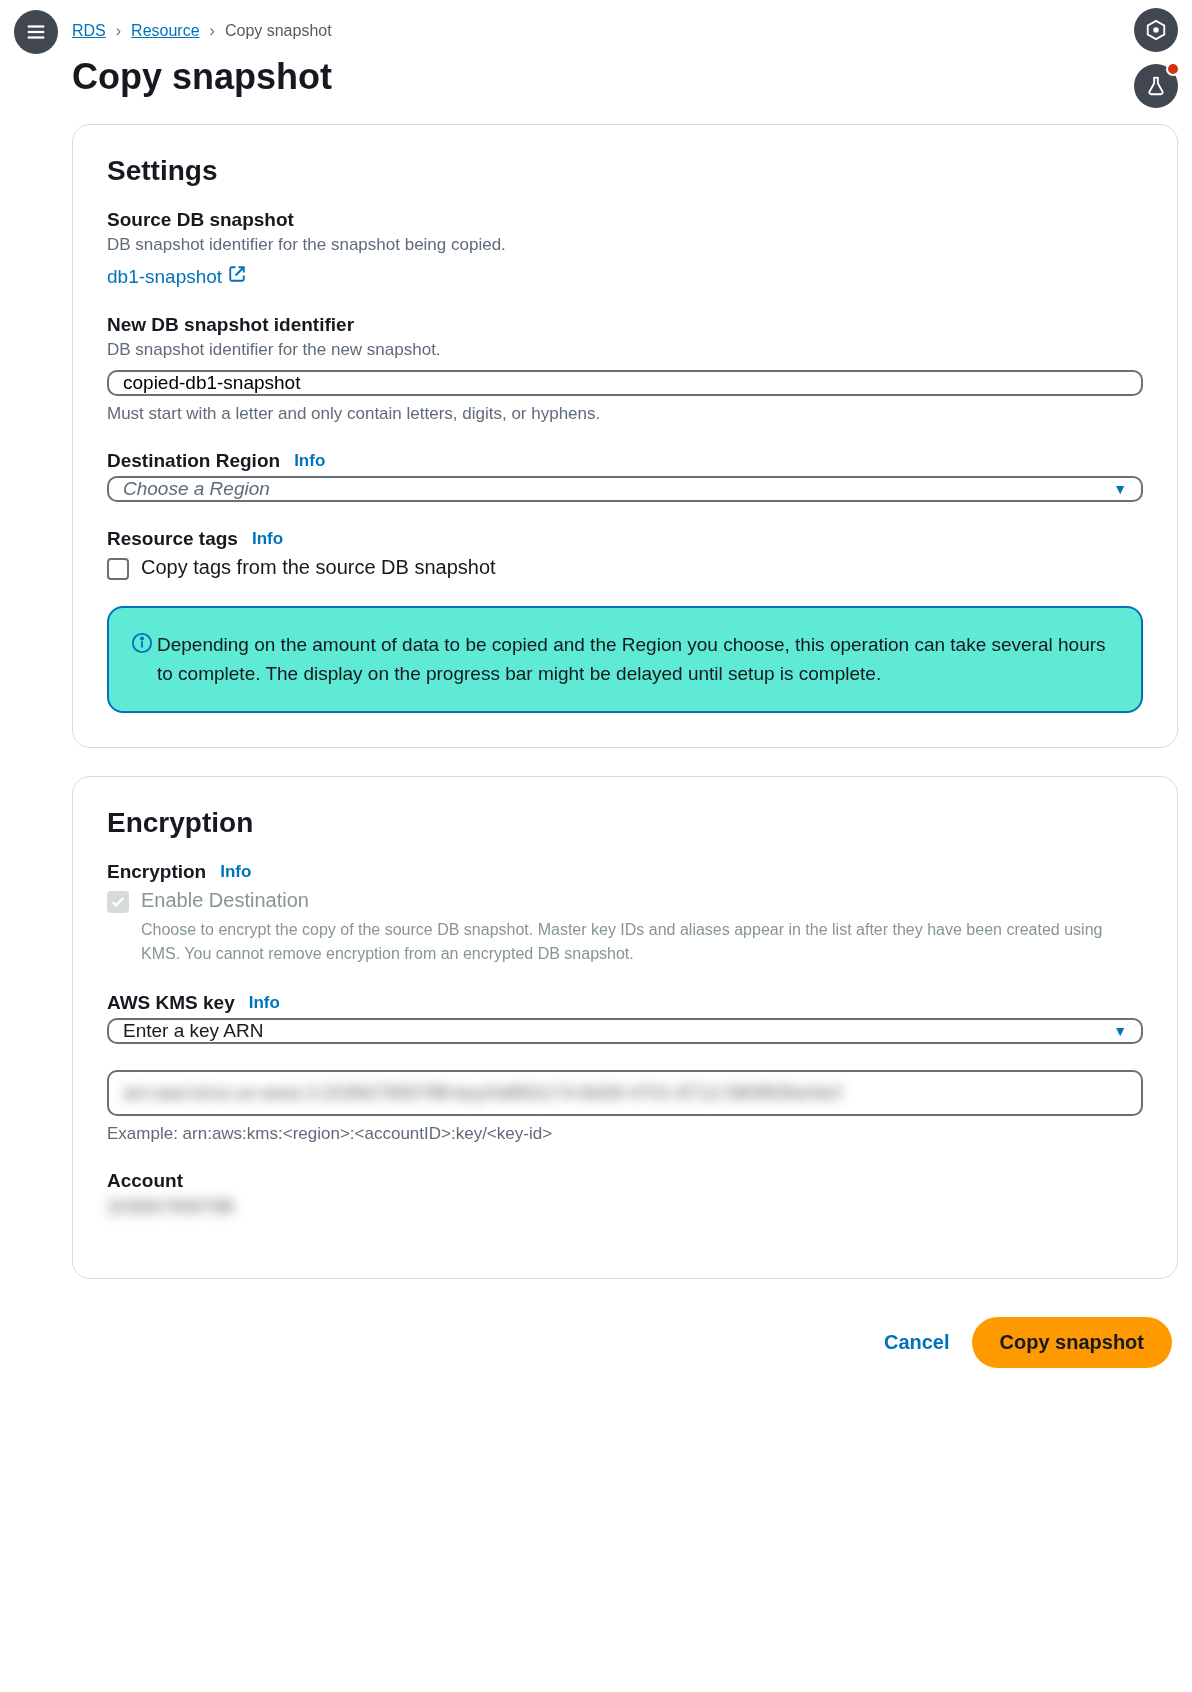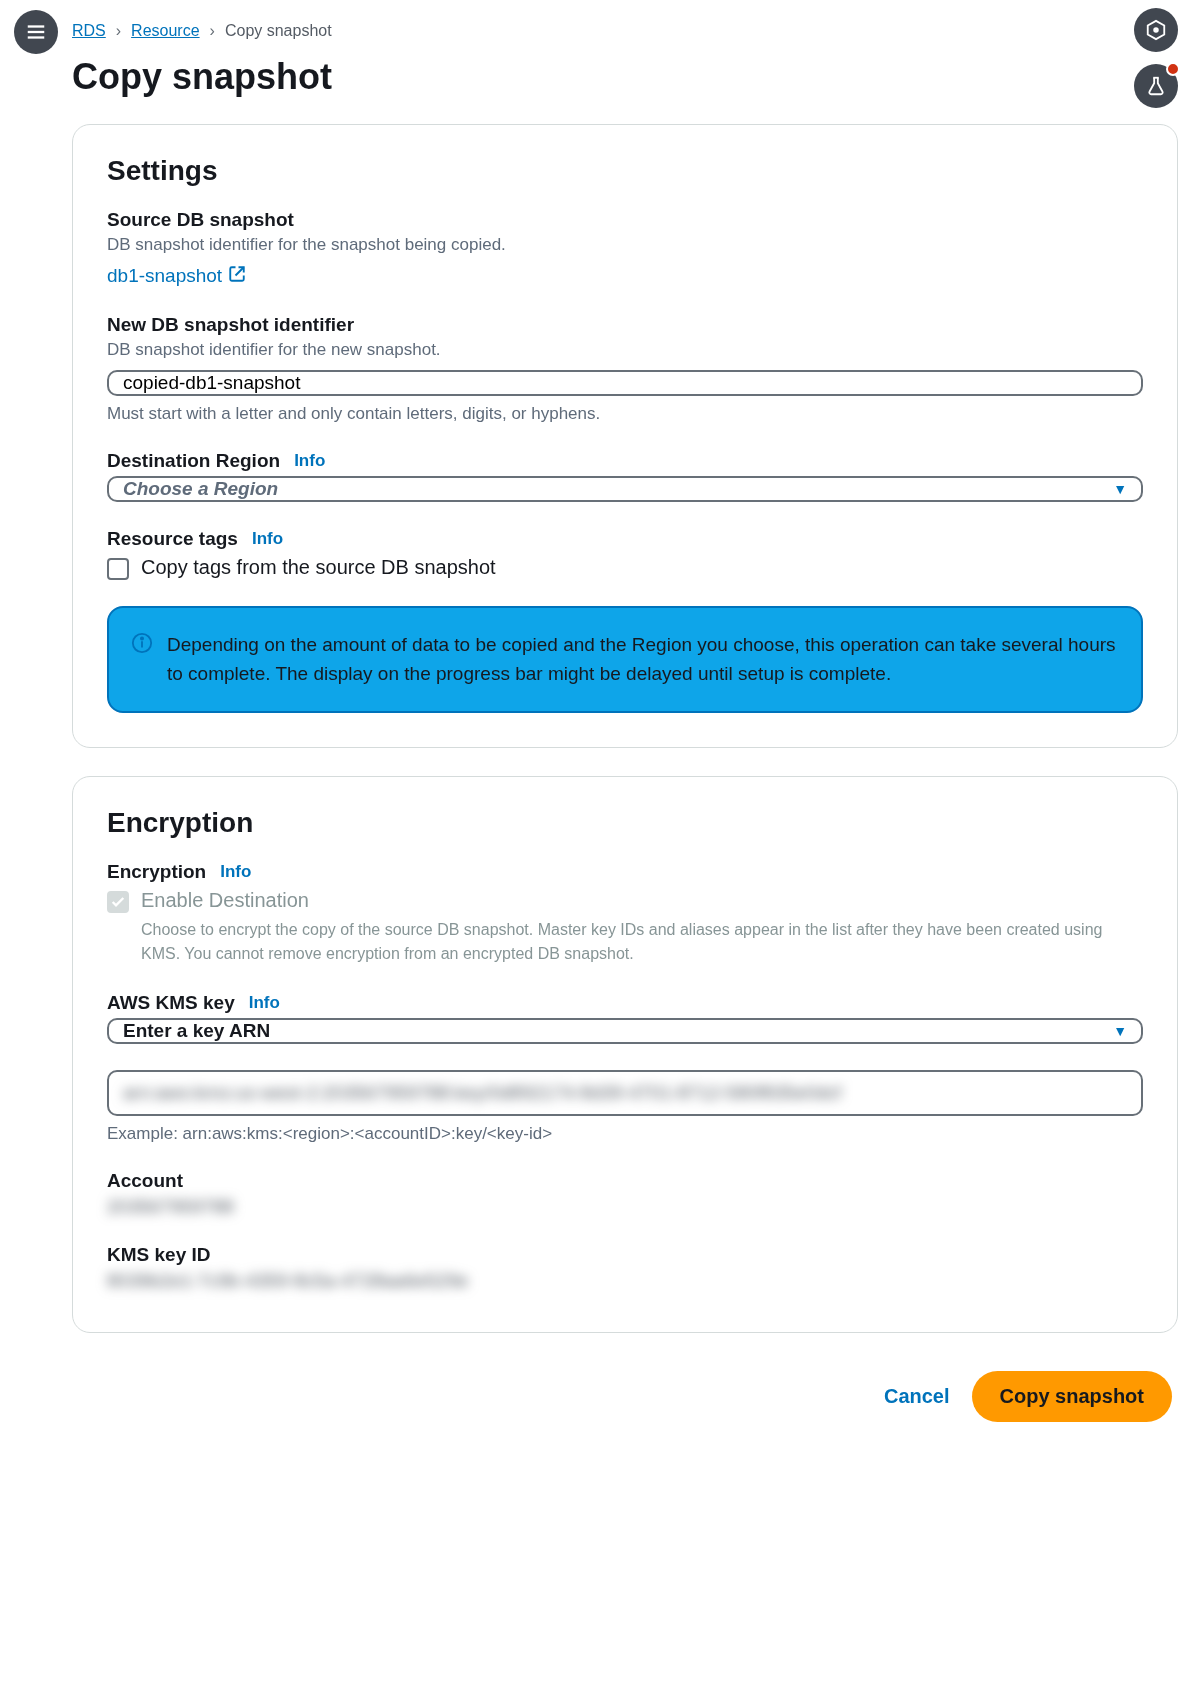--- a/index.html
+++ b/index.html
@@ -49,46 +49,46 @@
     }
     .panel {
       border: 1px solid #d5dbdb; border-radius: 18px;
       padding: 30px 34px 34px 34px; margin-bottom: 28px;
       background: #fff;
     }
     .panel h2 { font-size: 28px; font-weight: 800; margin-bottom: 22px; }
     .field { margin-bottom: 26px; }
     .field-label { font-size: 19px; font-weight: 700; margin-bottom: 4px; display:flex; align-items:center; gap:14px;}
     .field-desc { font-size: 17px; color: #5f6b7a; margin-bottom: 10px; }
-    .link { color: #0073bb; cursor: pointer; display: inline-flex; align-items: flex-start; gap: 6px; font-size:19px;}
+    .link { color: #0073bb; cursor: pointer; display: inline-flex; align-items: center; gap: 6px; font-size:19px;}
     .info-link { color: #0073bb; font-size: 17px; font-weight: 600; cursor:pointer;}
     .input, .select {
       width: 100%; font-size: 19px;
       border: 2px solid #687078; border-radius: 10px;
       padding: 0 14px; background: #fff;
       font-family: inherit;
     }
-    .select { display:flex; justify-content:space-between; align-items:center; cursor:pointer;font-weight:bold;}
+    .select { display:flex; justify-content:space-between; align-items:center; cursor:pointer;}
     .select .placeholder { color: #5f6b7a; font-style: italic; }
     .select .value { color: #16191f; }
     .caret-down { color: #0073bb; font-size: 14px; }
     .hint { font-size: 17px; color: #5f6b7a; margin-top: 8px; }
     .checkbox-row { display:flex; align-items:flex-start; gap:12px; margin-top:6px;}
     .checkbox {
       width: 22px; height: 22px; border: 2px solid #687078; border-radius: 4px;
       flex-shrink:0; margin-top:2px; cursor:pointer; display:flex; align-items:center; justify-content:center;
     }
     .checkbox.disabled { background:#d5dbdb; border-color:#d5dbdb; cursor:default;}
     .checkbox.disabled svg { stroke:#fff; }
     .check-label { font-size: 20px; }
     .check-label.disabled { color:#879596; }
     .check-sub { font-size:16px; color:#879596; margin-top:6px; line-height:1.5;}
     .alert {
-      display:flex; gap:14px; border:2px solid #0073bb; border-radius:16px;
-      background:#0ea5e9; padding:22px 22px; margin-top:4px;
+      display:flex; gap:4px; border:2px solid #0073bb; border-radius:16px;
+      background:#5eead4; padding:22px 22px; margin-top:4px;
     }
     .alert-icon { color:#0073bb; flex-shrink:0; margin-top:2px;}
     .alert-text { font-size:19px; line-height:1.55; }
     .blurred { filter: blur(6px); color:#545b64; font-size:19px; user-select:none;}
     .footer {
       display:flex; justify-content:flex-end; align-items:center; gap:4px;
       padding: 10px 6px 30px 0;
     }
     .btn-link { color:#0073bb; font-size:20px; font-weight:700; background:none; border:none; cursor:pointer; padding:12px 18px;}
     .btn-primary {
@@ -216,24 +216,20 @@
           <div class="blurred">arn:aws:kms:us-west-2:203567959788:key/0d892174-8d39-4701-8712-580f835e0dcf</div>
         </div>
         <div class="hint">Example: arn:aws:kms:&lt;region&gt;:&lt;accountID&gt;:key/&lt;key-id&gt;</div>
       </div>
 
       <div class="field">
         <div class="field-label">Account</div>
         <div class="blurred">203567959788</div>
       </div>
 
-      <div class="field" style="margin-bottom:6px;">
-        <div class="field-label">KMS key ID</div>
-        <div class="blurred">8039b2e1-7c9b-4359-8c5a-4728aa6e529e</div>
-      </div>
     </div>
 
     <div class="footer">
       <button class="btn-link">Cancel</button>
       <button class="btn-primary">Copy snapshot</button>
     </div>
   </div>
 </div>
 
 <div class="right-rail">

